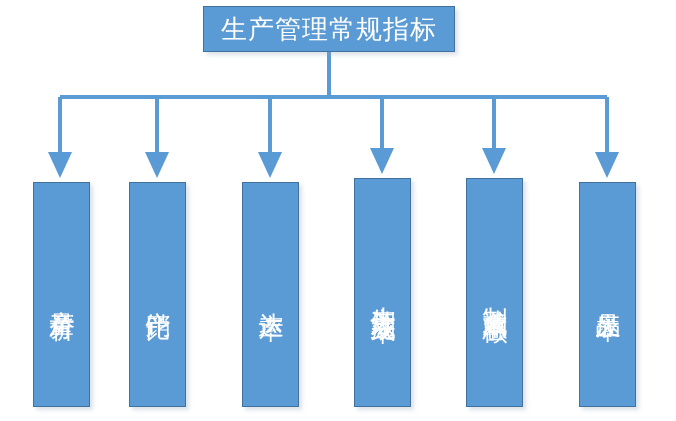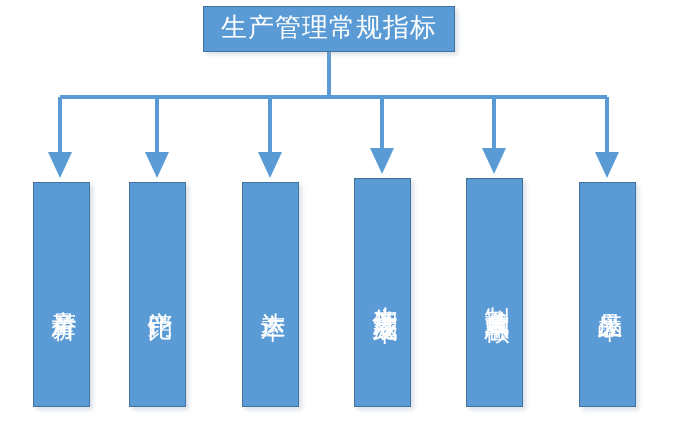--- a/index.html
+++ b/index.html
@@ -13,21 +13,20 @@
     background: #ffffff;
     font-family: "DejaVu Sans", "Liberation Sans", sans-serif;
     overflow: hidden;
   }
 
   #diagram {
     position: relative;
     width: 676px;
     height: 421px;
     background: #ffffff;
-    font-family: Liberation Mono, monospace;
   }
 
   
   #connectors {
     position: absolute;
     left: 0;
     top: 0;
     width: 676px;
     height: 421px;
   }

